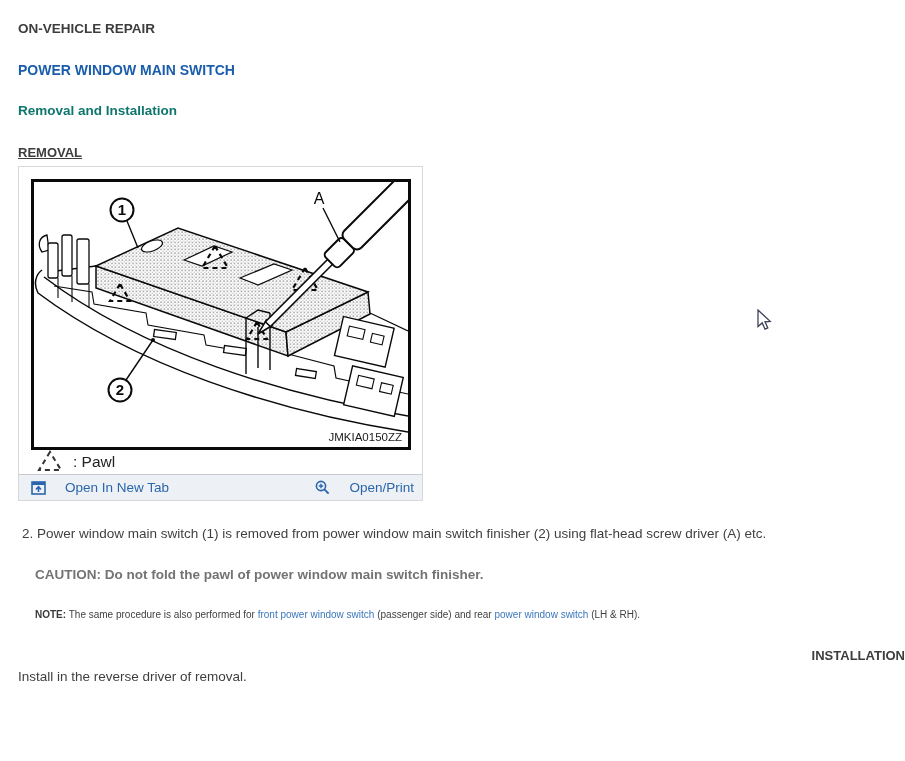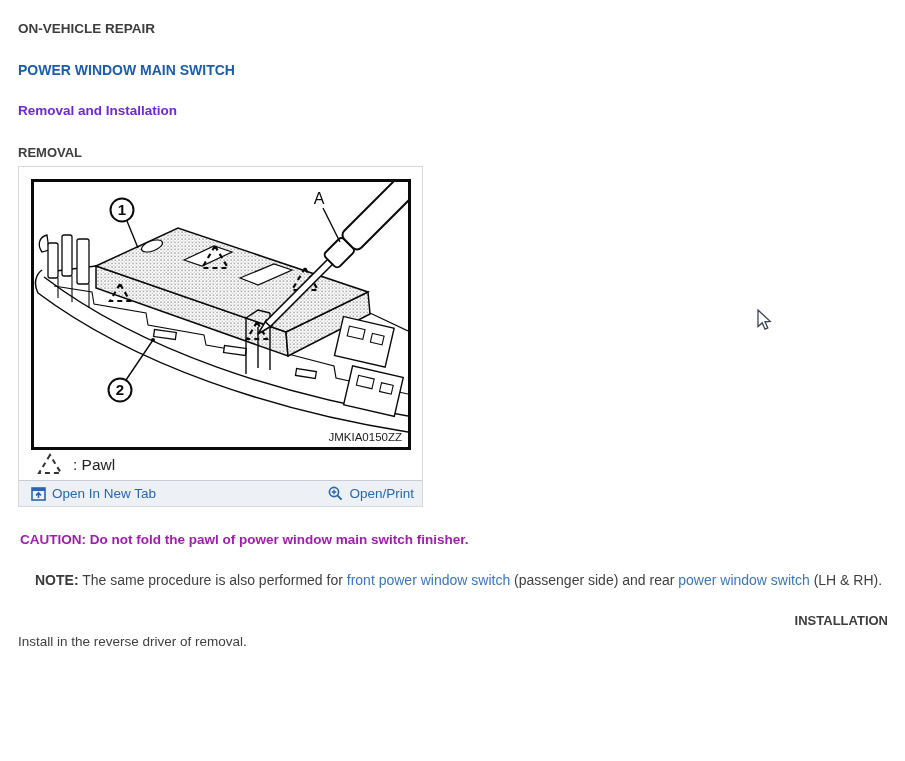--- a/index.html
+++ b/index.html
@@ -1,47 +1,47 @@
 <!DOCTYPE html>
 <html><head>
 <meta charset="utf-8">
 <style>
   html,body{margin:0;padding:0;}
   body{
     width:905px;height:761px;position:relative;background:#ffffff;
     font-family:"Liberation Sans",sans-serif;color:#3b3b3b;overflow:hidden;
   }
-  .content{padding:21px 17px 0 18px;}
+  .content{padding:21px 0 0 18px;}
   .h-bold{font-size:13.5px;font-weight:bold;color:#3d3d3d;line-height:16px;margin:0 0 25px 0;}
   .h-topic{font-size:14px;font-weight:bold;color:#1a5dad;line-height:16px;margin:0 0 25px 0;cursor:pointer;}
-  .h-sub{font-size:13.5px;font-weight:bold;color:#6d28d9;line-height:16px;margin:0 0 26px 0;}
-  .h-removal{font-size:13px;font-weight:bold;color:#3d3d3d;line-height:16px;margin:0 0 5px 0;}
+  .h-sub{font-size:13.5px;font-weight:bold;color:#0f766e;line-height:16px;margin:0 0 26px 0;}
+  .h-removal{font-size:13px;font-weight:bold;color:#3d3d3d;line-height:16px;margin:0 0 5px 0;text-decoration:underline;}
   .step{font-size:13.5px;line-height:16px;margin:0 0 39px 4px;color:#3f3f3f;}
   .step2{font-size:13.5px;line-height:16px;margin:0 0 25px 4px;color:#3f3f3f;}
-  .caution{font-size:13.5px;line-height:16px;margin:0 0 24px 2px;color:#a21caf;font-weight:bold;}
-  .note{font-size:14px;line-height:16px;margin:4px 0 25px 17px;color:#3f3f3f;}
+  .caution{font-size:13.5px;line-height:16px;margin:0 0 24px 17px;color:#737373;font-weight:bold;}
+  .note{font-size:10px;line-height:16px;margin:4px 0 25px 17px;color:#3f3f3f;}
   .note .nb{font-weight:bold;color:#3a3a3a;}
   .h-install{font-size:13px;font-weight:bold;color:#3d3d3d;line-height:16px;margin:0 0 5px 0;text-align:right;}
   .plain{font-size:13.5px;line-height:16px;margin:0;color:#3f3f3f;}
   a.link{color:#3a76bd;text-decoration:none;cursor:pointer;}
 
   .figure-panel{
     width:403px;border:1px solid #d8d8d8;background:#ffffff;margin:0 0 25px 0;
   }
   .fig-inner{padding:12px 11px 0 12px;}
   .drawing{width:374px;height:265px;border:3px solid #0a0a0a;background:#ffffff;}
   .drawing svg{display:block;}
-  .legend{height:30px;display:flex;align-items:center;padding-left:6px;}
+  .legend{height:24px;display:flex;align-items:center;padding-left:6px;}
   .legend .pawl-ic{margin:0 10px 2px 0;}
   .legend .lg-text{font-size:15.5px;color:#222222;}
   .figure-footer{
     display:flex;justify-content:space-between;align-items:center;
     background:#edf1f6;border-top:1px solid #c9cdd3;height:25px;padding:0 8px 0 12px;
   }
-  .fig-link{display:flex;align-items:flex-end;gap:6px;font-size:13.5px;color:#2a66ab;text-decoration:none;cursor:pointer;}
+  .fig-link{display:flex;align-items:flex-end;gap:19px;font-size:13.5px;color:#2a66ab;text-decoration:none;cursor:pointer;}
   .cursor{position:absolute;left:757px;top:309px;pointer-events:none;}
 </style>
 </head>
 <body>
 
 <div class="content">
 
   <h2 class="h-bold">ON-VEHICLE REPAIR</h2>
 
   <h2 class="h-topic">POWER WINDOW MAIN SWITCH</h2>
@@ -164,20 +164,21 @@
         <svg width="15" height="15" viewBox="0 0 15 15">
           <circle cx="6" cy="6" r="4.6" fill="none" stroke="#2a66ab" stroke-width="1.6"></circle>
           <path d="M6,3.8 L6,8.2 M3.8,6 L8.2,6" stroke="#2a66ab" stroke-width="1.4"></path>
           <path d="M9.4,9.4 L13.6,13.6" stroke="#2a66ab" stroke-width="2"></path>
         </svg>
         <span>Open/Print</span>
       </a>
     </div>
   </div>
 
+  <p class="step2">2. Power window main switch (1) is removed from power window main switch finisher (2) using flat-head screw driver (A) etc.</p>
 
   <p class="caution"><span>CAUTION:</span><span> Do not fold the pawl of power window main switch finisher.</span></p>
 
   <p class="note"><span class="nb">NOTE:</span><span> The same procedure is also performed for </span><a class="link">front power window switch</a><span> (passenger side) and rear </span><a class="link">power window switch</a><span> (LH &amp; RH).</span></p>
 
   <h4 class="h-install">INSTALLATION</h4>
   <p class="plain">Install in the reverse driver of removal.</p>
 
 </div>
 

